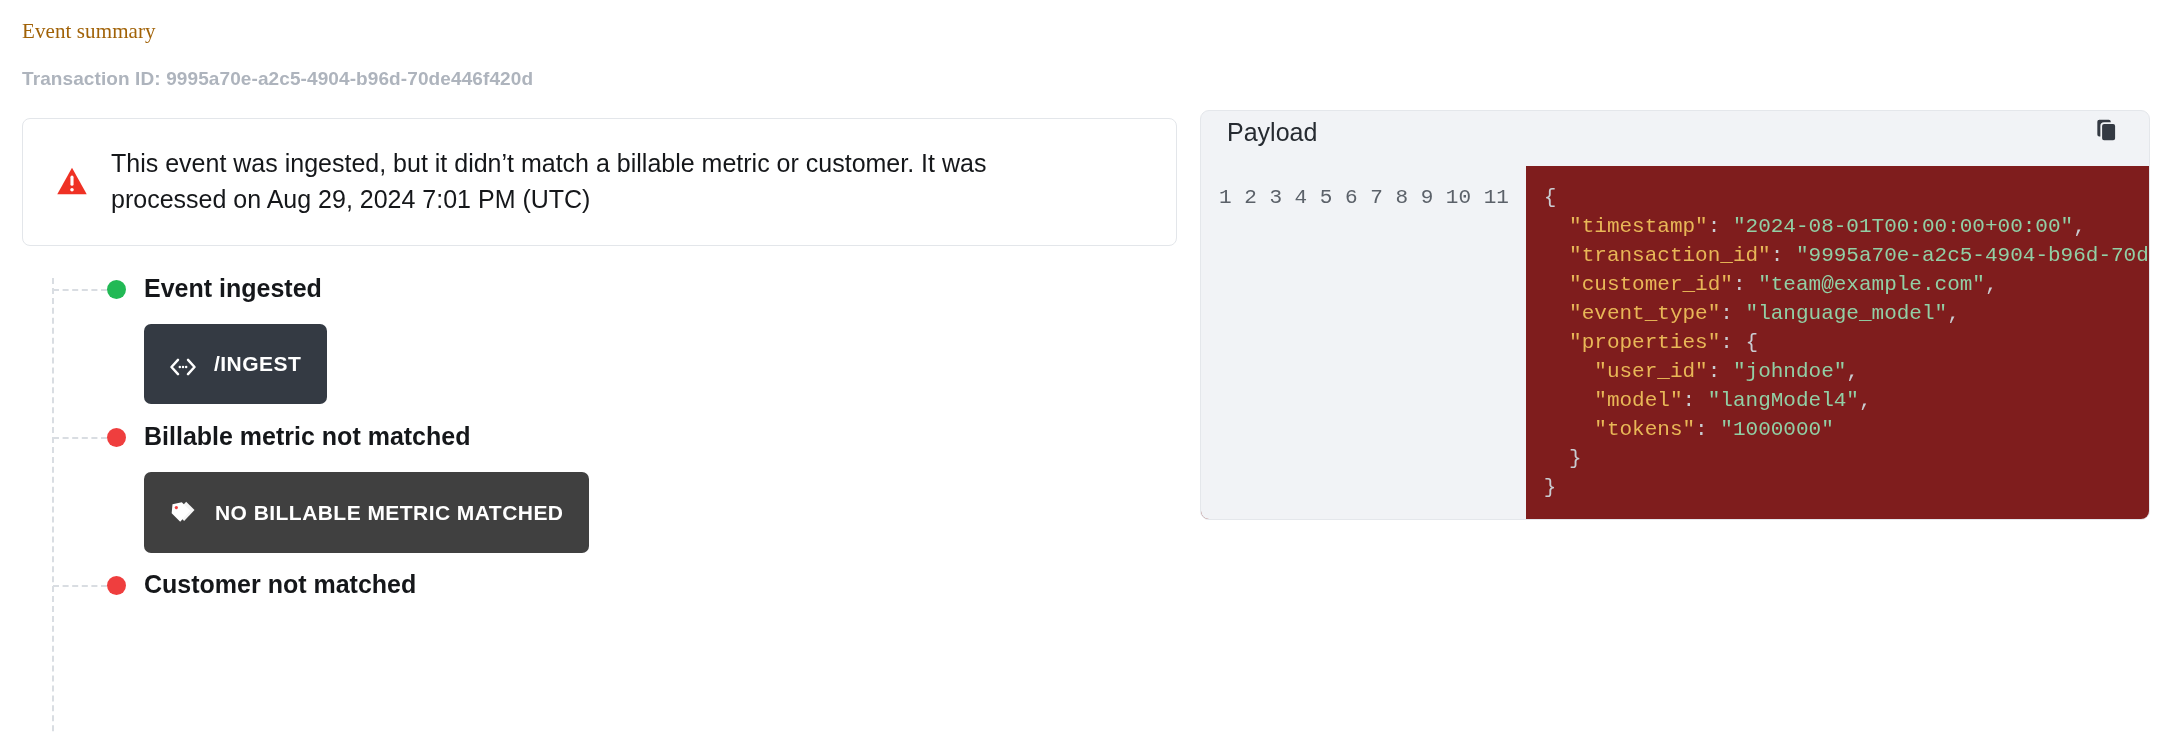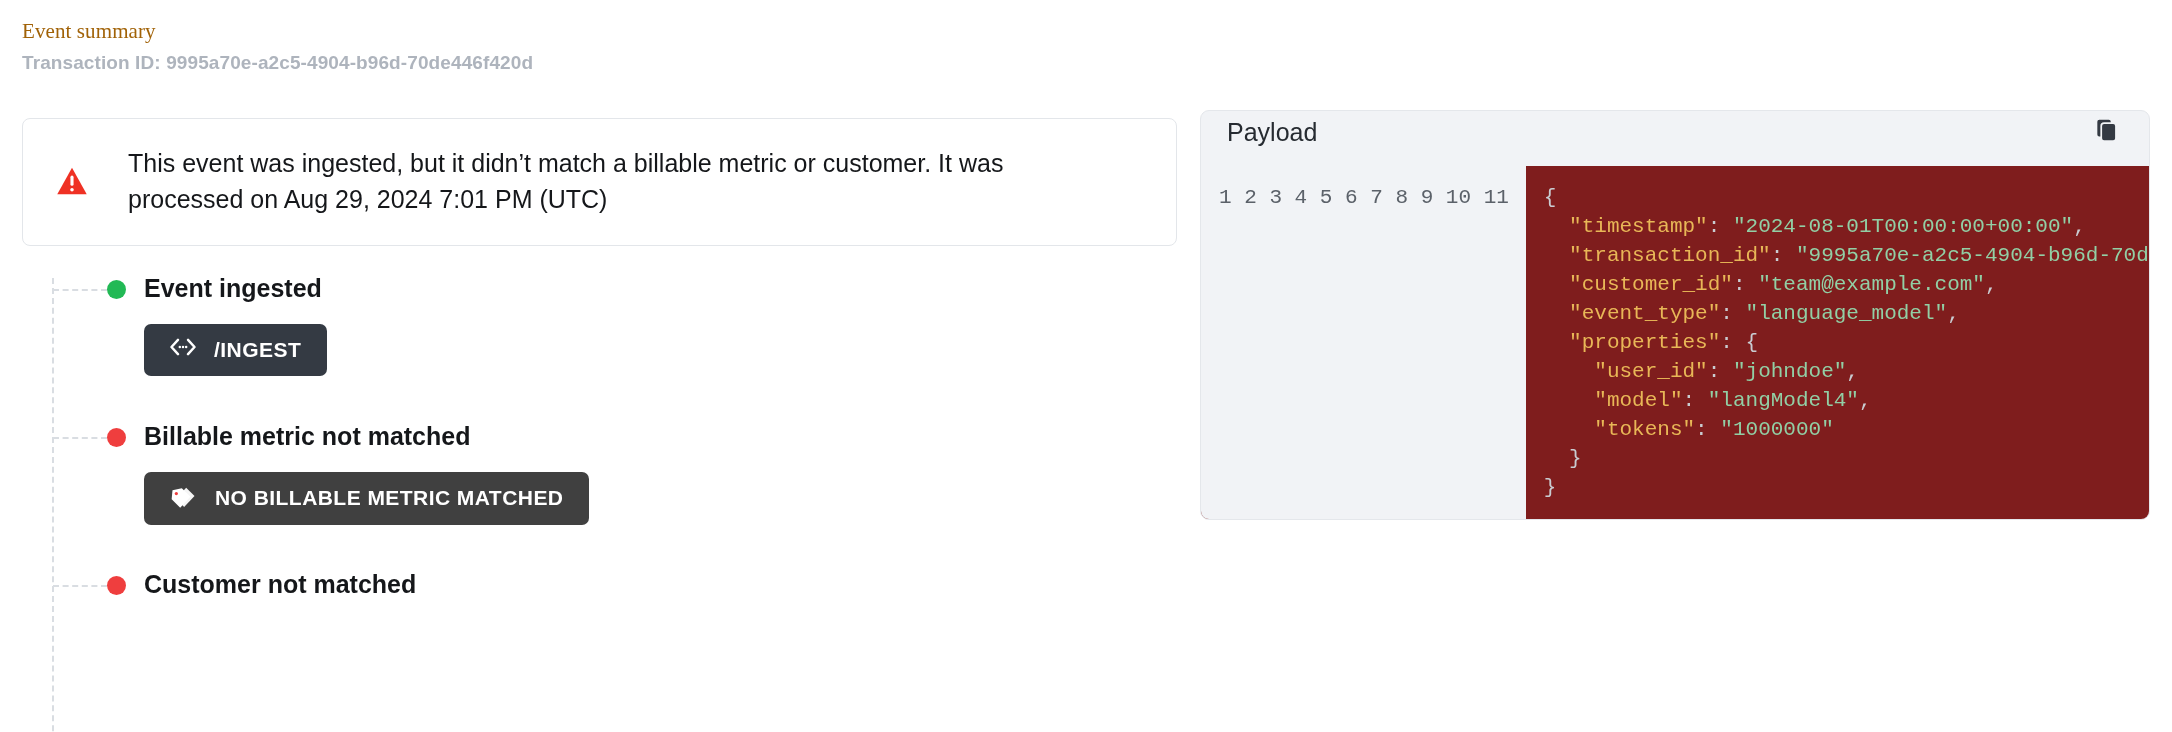--- a/index.html
+++ b/index.html
@@ -20,40 +20,40 @@
   
   .header { position: absolute; left: 22px; top: 14px; }
   .page-title {
     font-size: 21px;
     color: #a16207;
     letter-spacing: .1px;
     line-height: 34px;
     font-family: Liberation Serif, serif;
   }
   .txn-line {
-    margin-top: 2px;
+    margin-top: 18px;
     font-size: 19px;
     font-weight: bold;
     color: #aeb4bd;
     line-height: 26px;
     letter-spacing: .1px;
   }
 
   
   .left-col {
     position: absolute;
     left: 22px; top: 118px;
     width: 1155px;
   }
 
   
   .alert {
     display: flex;
     align-items: center;
-    gap: 39px;
+    gap: 22px;
     border: 1px solid #e3e6ea;
     border-radius: 8px;
     padding: 26px 30px 28px 30px;
     background: #fff;
     min-height: 112px;
   }
   .alert-icon { flex: 0 0 auto; width: 34px; height: 34px; margin-left: 2px;}
   .alert-text {
     font-size: 25px;
     line-height: 36px;
@@ -93,25 +93,25 @@
   .tl-label {
     margin-left: 122px;
     font-size: 25px;
     font-weight: bold;
     color: #15171a;
     line-height: 34px;
     padding-top: 3px;
   }
   .badge {
     display: inline-flex;
-    align-items: flex-start;
+    align-items: flex-end;
     gap: 18px;
     margin-left: 122px;
     margin-top: 19px;
-    padding: 14px 26px;
+    padding: 28px 26px;
     border-radius: 7px;
     font-size: 21px;
     font-weight: bold;
     letter-spacing: .45px;
     color: #ffffff;
     white-space: nowrap;
   }
   .badge svg { display: block; flex: 0 0 auto; }
   .badge-dark { background: #343a43; }
   .badge-red  { background: #404040; }

